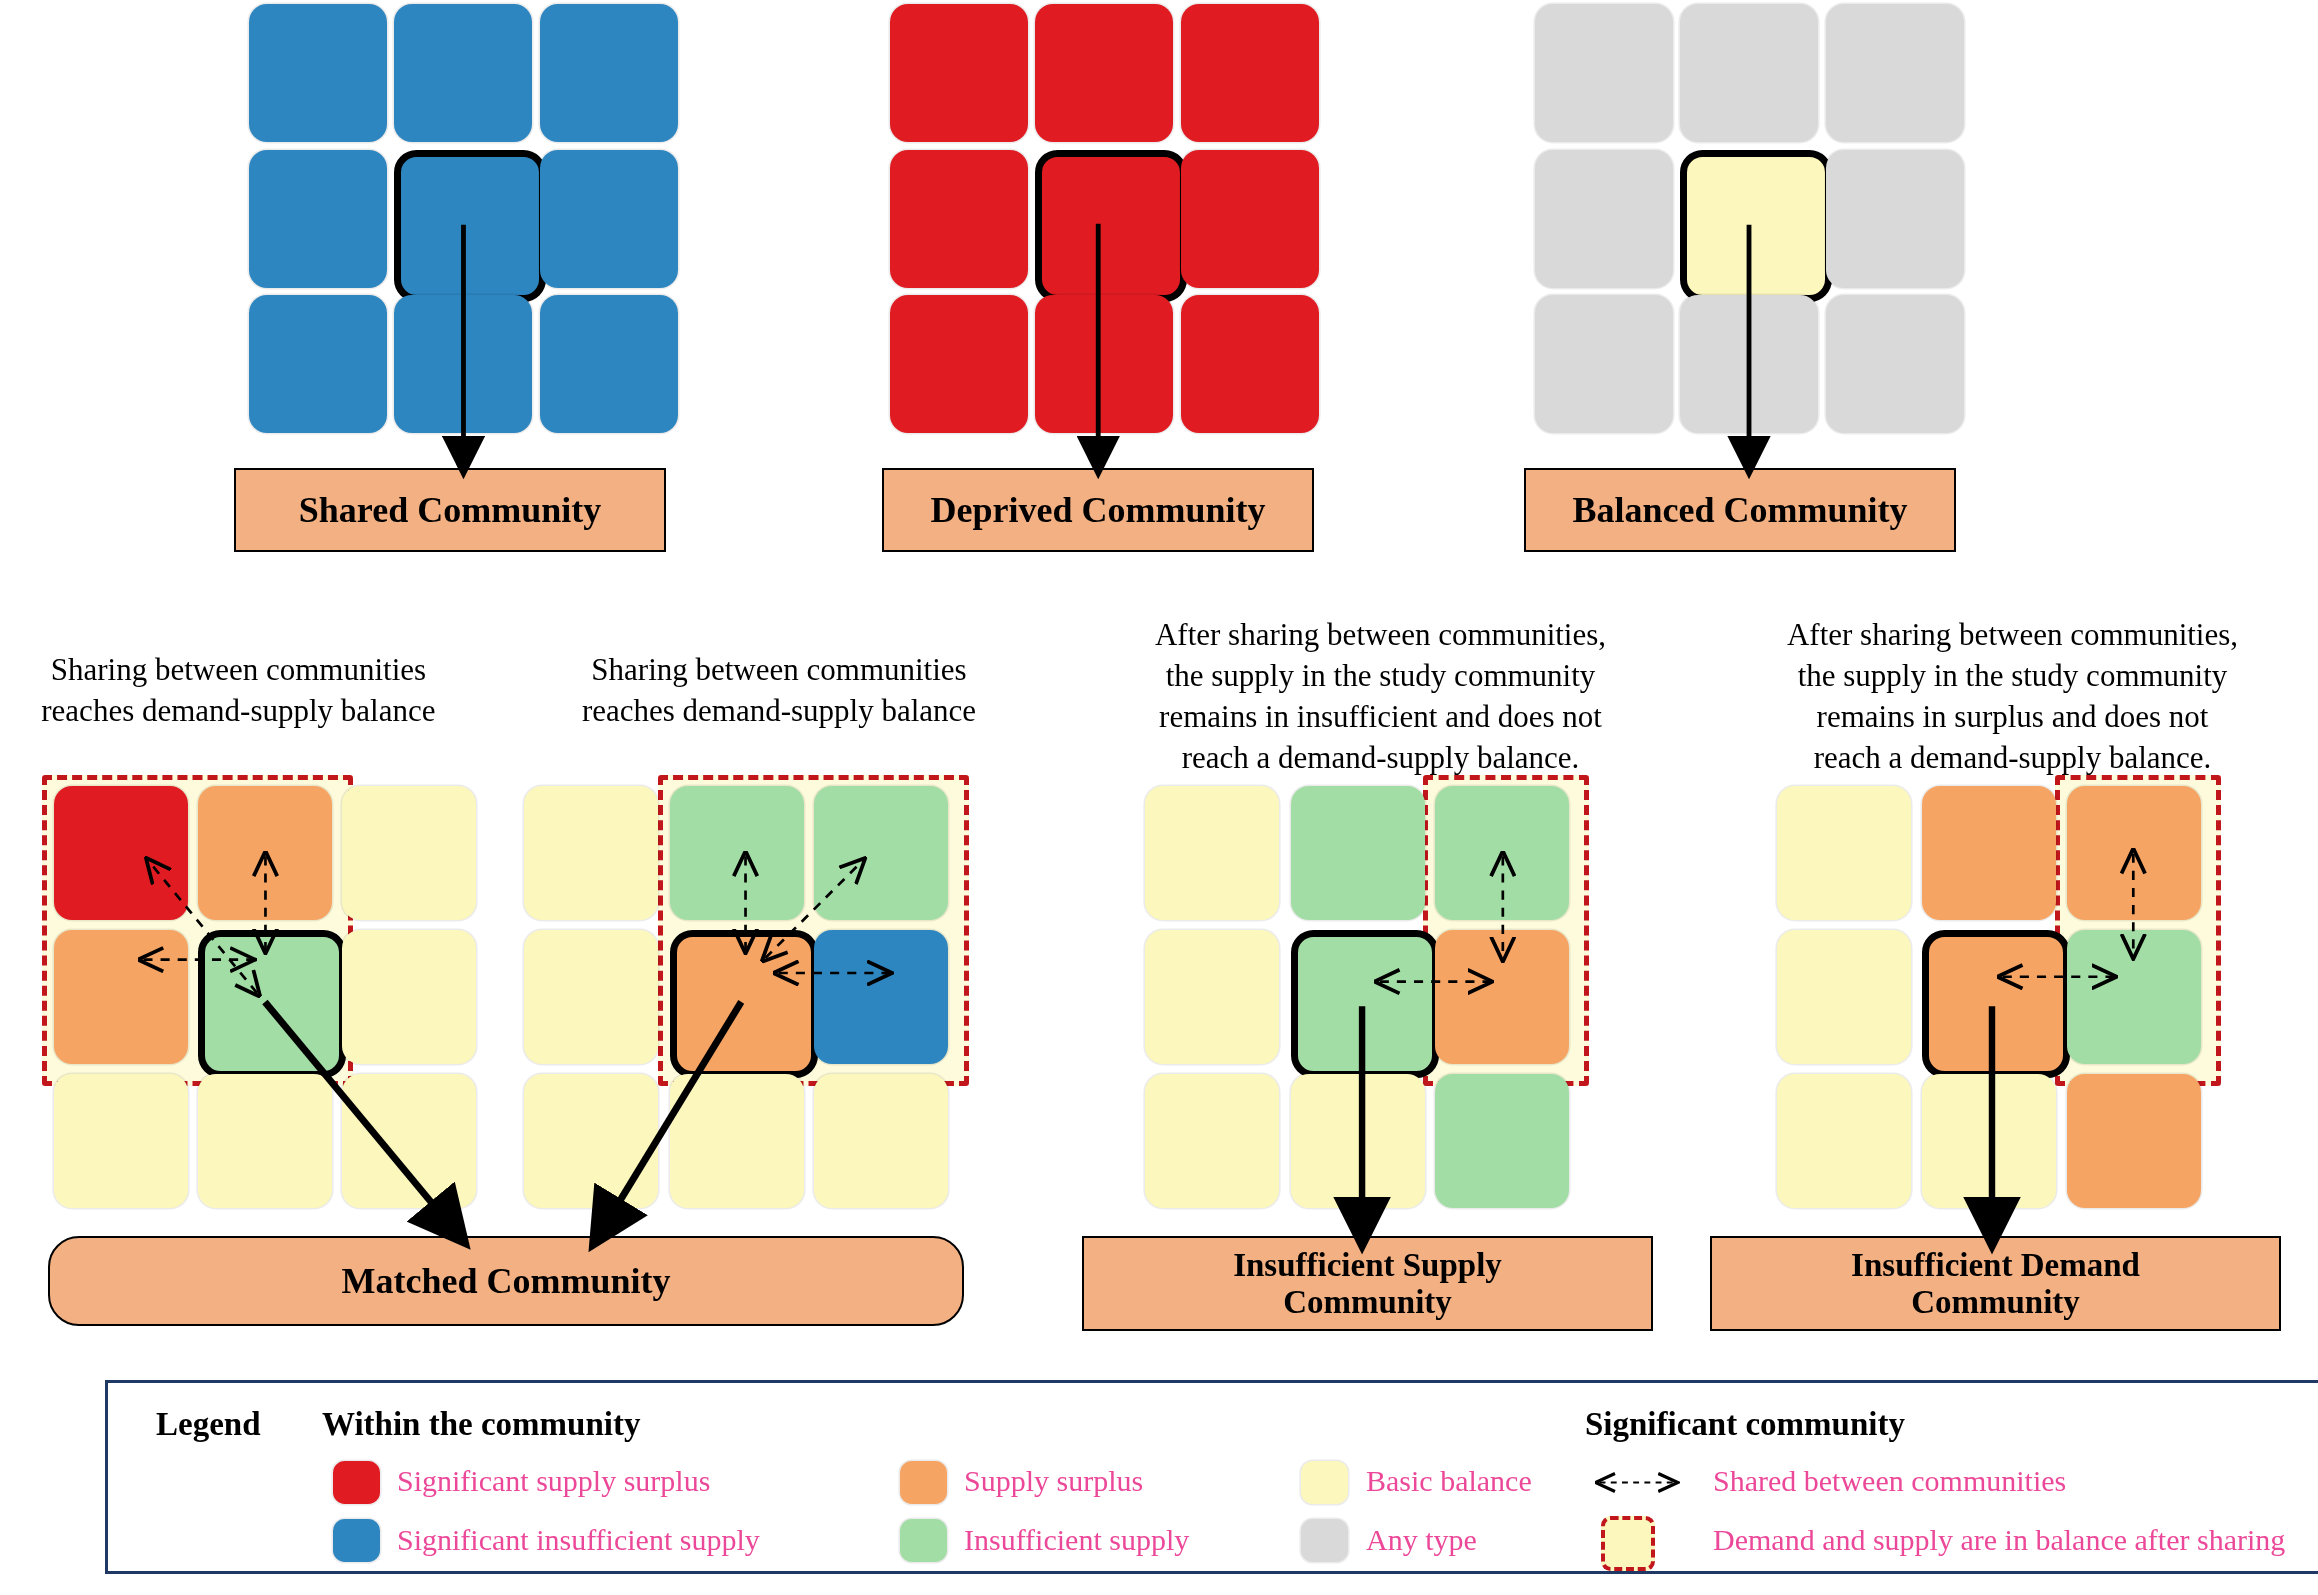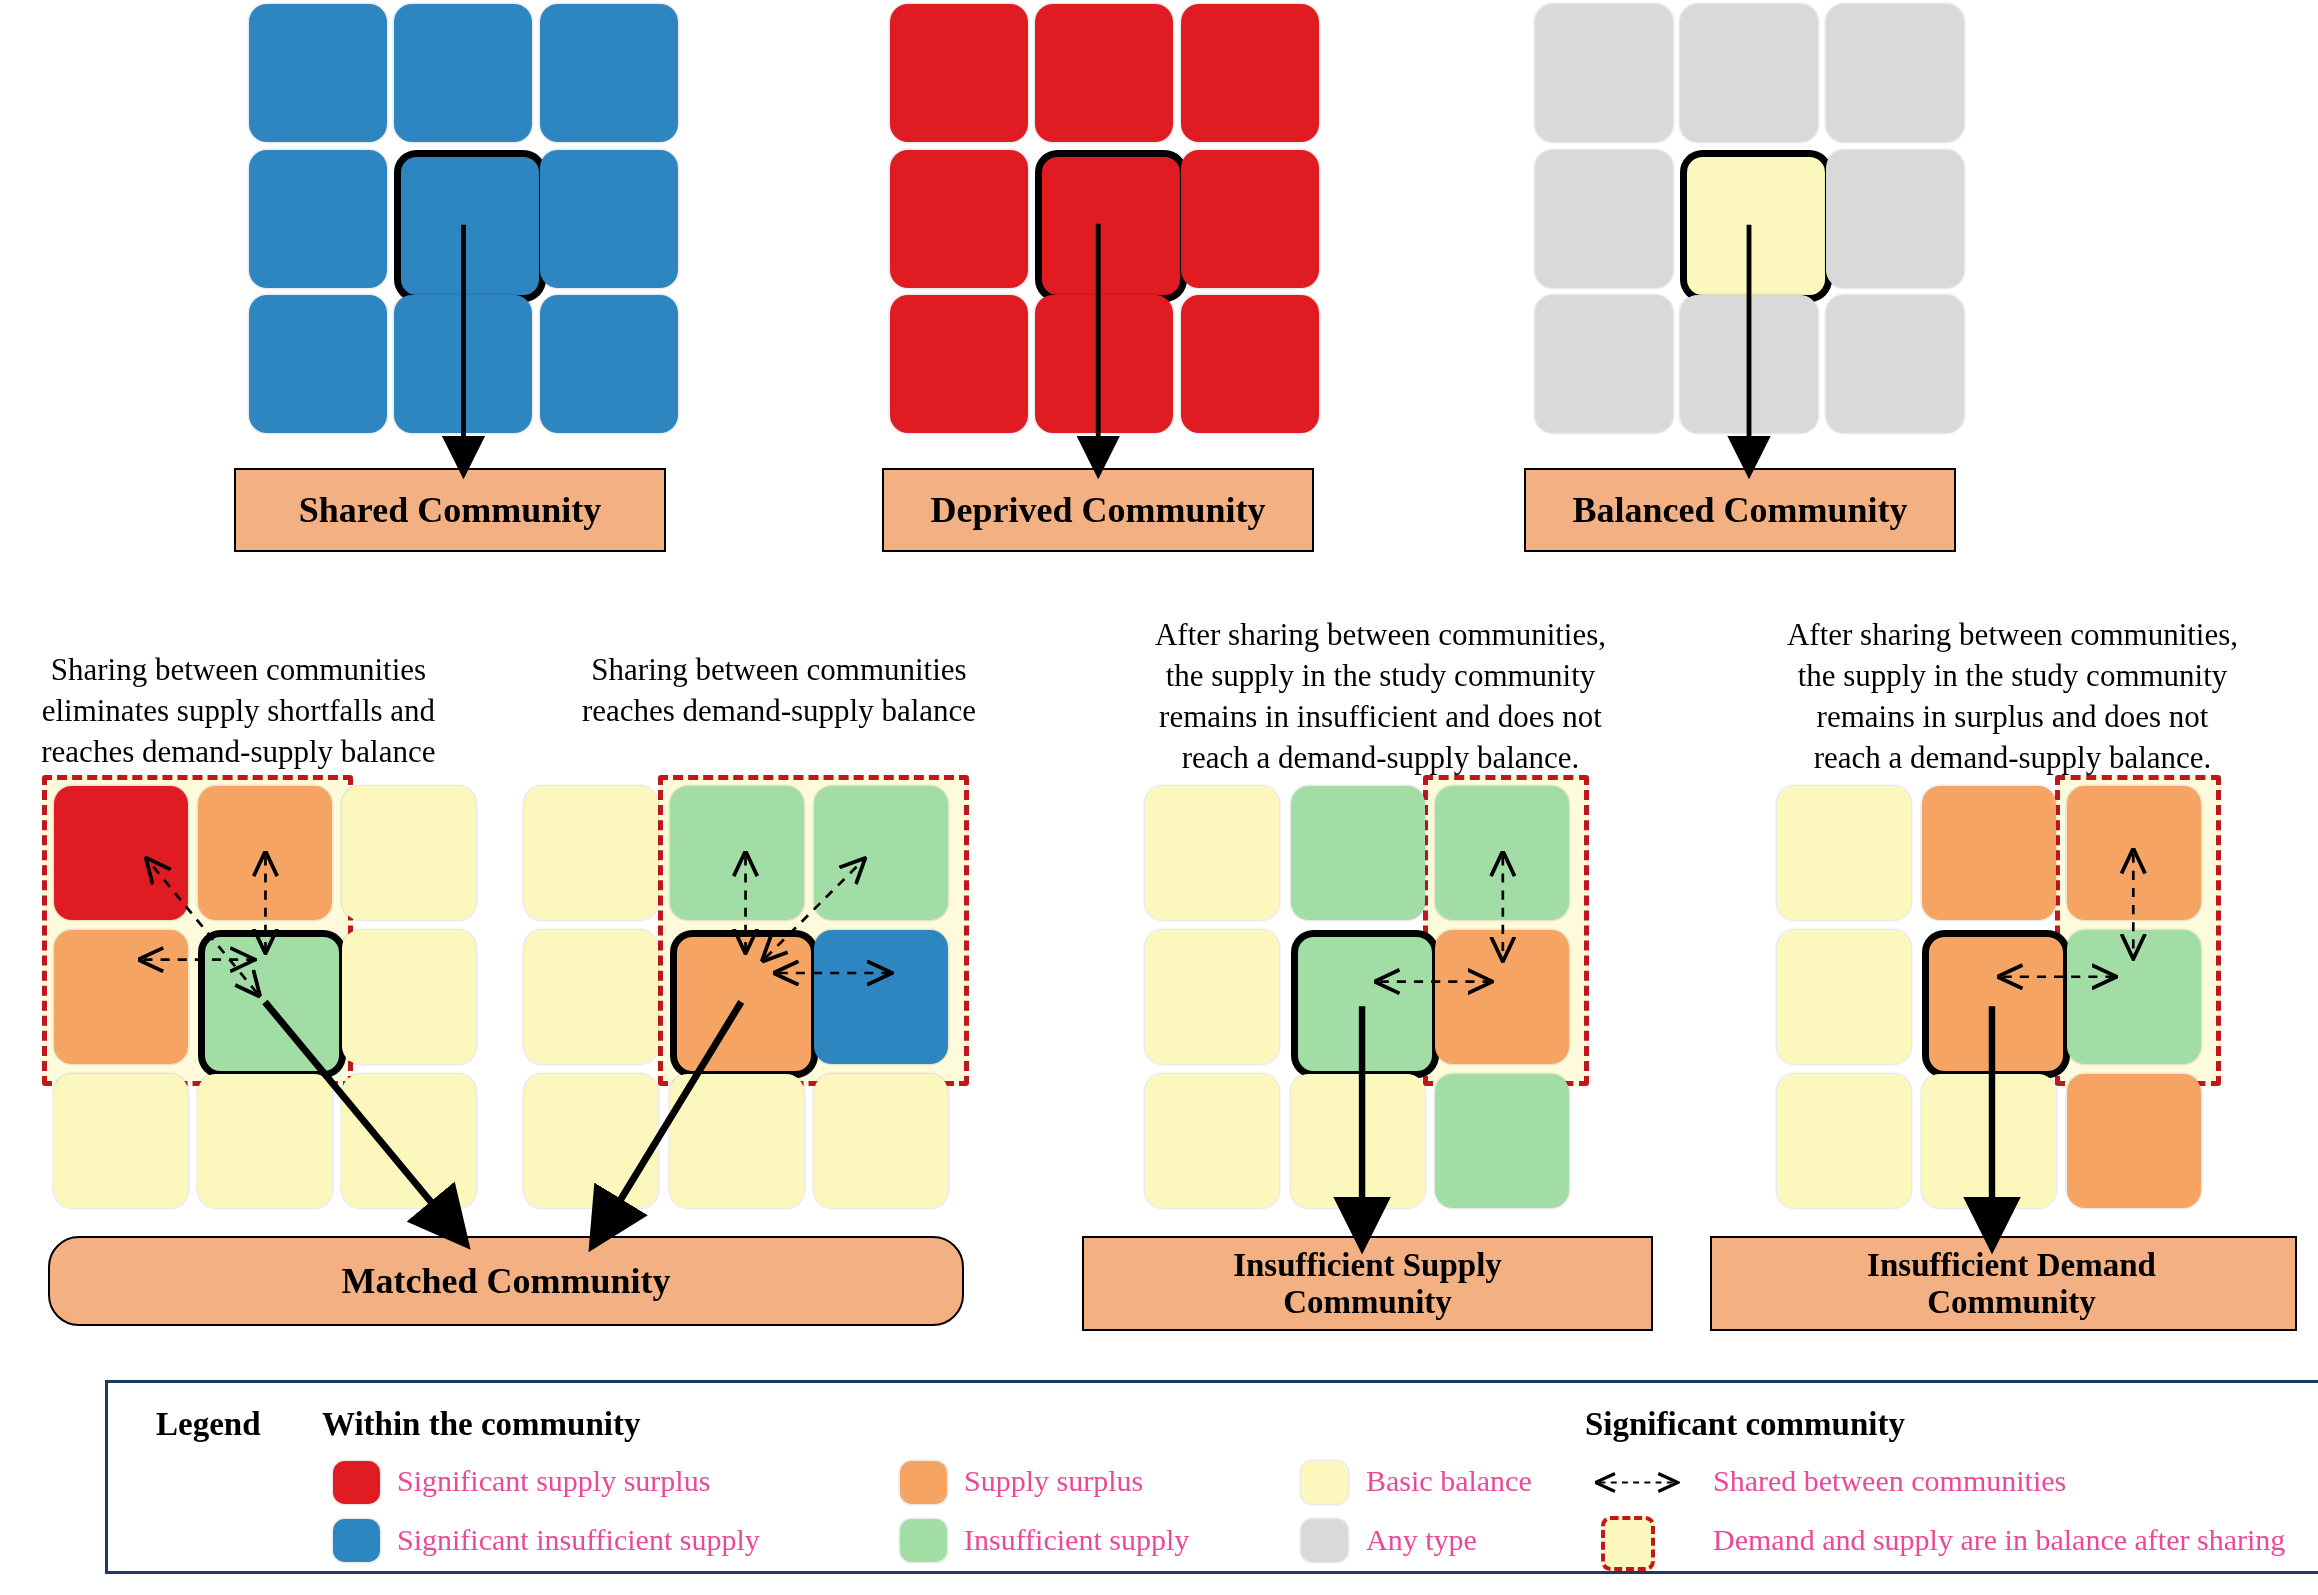--- a/index.html
+++ b/index.html
@@ -87,21 +87,20 @@
 
     <div class="cell c-grey" style="left:1535px;top:295px;width:138px;height:138px;"></div>
     <div class="cell c-grey" style="left:1680px;top:295px;width:138px;height:138px;"></div>
     <div class="cell c-grey" style="left:1826px;top:295px;width:138px;height:138px;"></div>
 
     <div class="labelbox" style="left:1524px;top:468px;width:428px;height:80px;font-size:36px;">Balanced Community</div>
   </div>
 
   <div class="caption" style="left:5.4px;top:650px;width:466px;font-size:31px;">
     <div>Sharing between communities</div>
-    <div>eliminates supply shortfalls and</div>
     <div>reaches demand-supply balance</div>
   </div>
 
   <div class="caption" style="left:546px;top:650px;width:466px;font-size:31px;">
     <div>Sharing between communities</div>
     <div>reaches demand-supply balance</div>
   </div>
 
   <div class="caption" style="left:1129px;top:615px;width:503px;font-size:31px;">
     <div>After sharing between communities,</div>
@@ -177,21 +176,21 @@
     <div class="cell c-orange" style="left:2067px;top:1074px;width:134px;height:134px;"></div>
   </div>
 
   <div class="labelbox" style="left:48px;top:1236px;width:912px;height:86px;font-size:36px;border-radius:31px;">Matched Community</div>
 
   <div class="labelbox" style="left:1082px;top:1236px;width:567px;height:91px;font-size:33px;flex-direction:column;">
     <span>Insufficient Supply</span>
     <span>Community</span>
   </div>
 
-  <div class="labelbox" style="left:1710px;top:1236px;width:567px;height:91px;font-size:33px;flex-direction:column;padding-left:16px;">
+  <div class="labelbox" style="left:1710px;top:1236px;width:567px;height:91px;font-size:33px;flex-direction:column;">
     <span>Insufficient Demand</span>
     <span>Community</span>
   </div>
 
   <svg id="arrows" viewBox="0 0 4333 2982">
     <defs>
       <marker id="solidhead" markerWidth="9" markerHeight="9" refX="4.5" refY="4.5" orient="auto">
         <path d="M0,0 L9,4.5 L0,9 z" fill="#000"></path>
       </marker>
       <marker id="thinhead" markerWidth="10" markerHeight="10" refX="8" refY="5" orient="auto">

